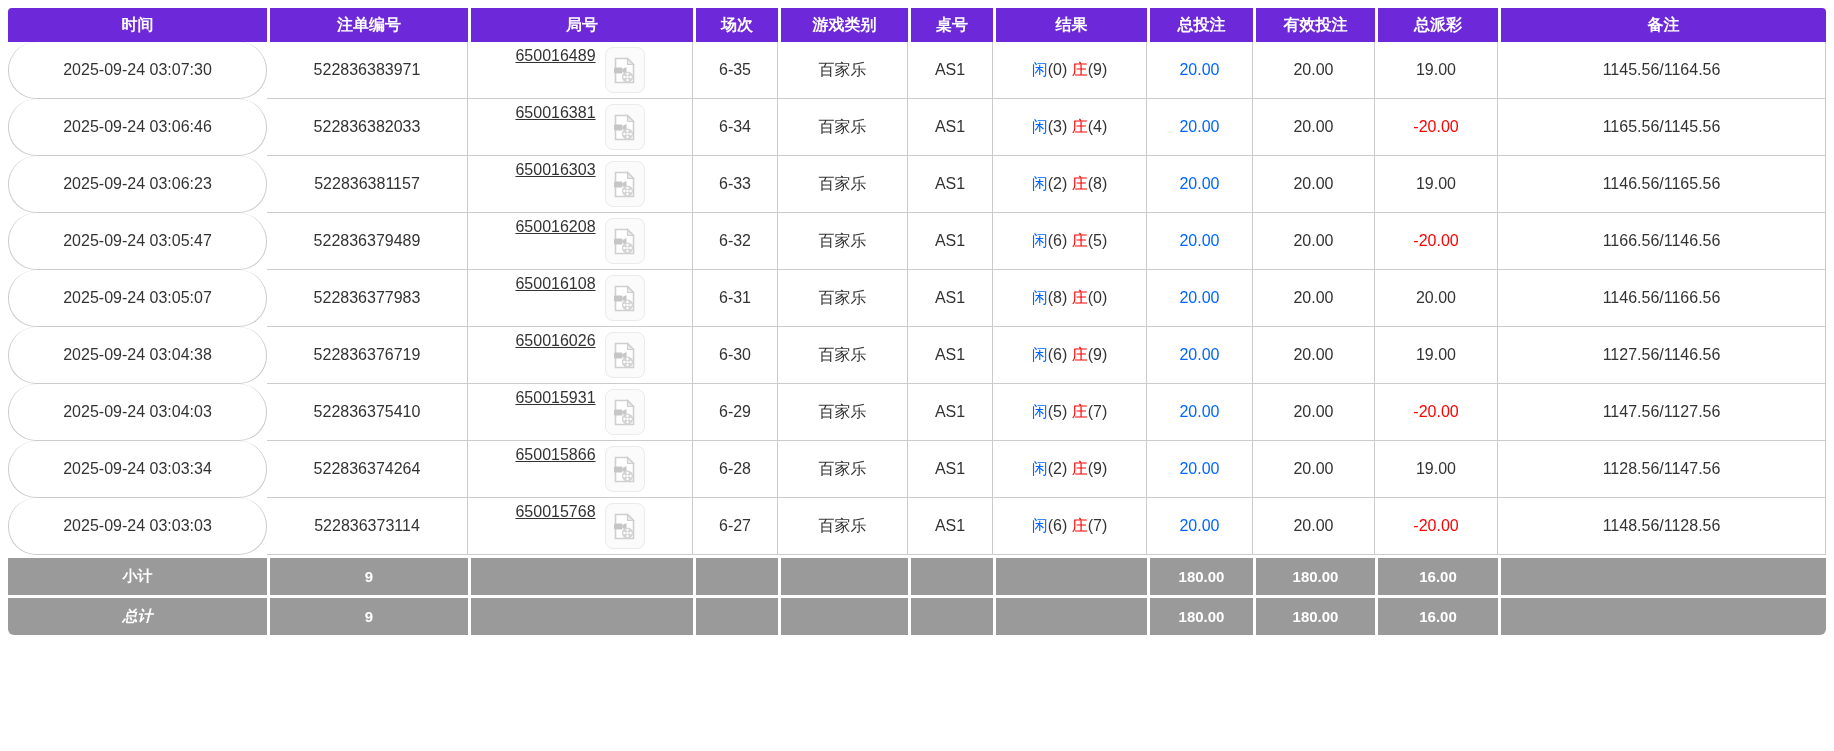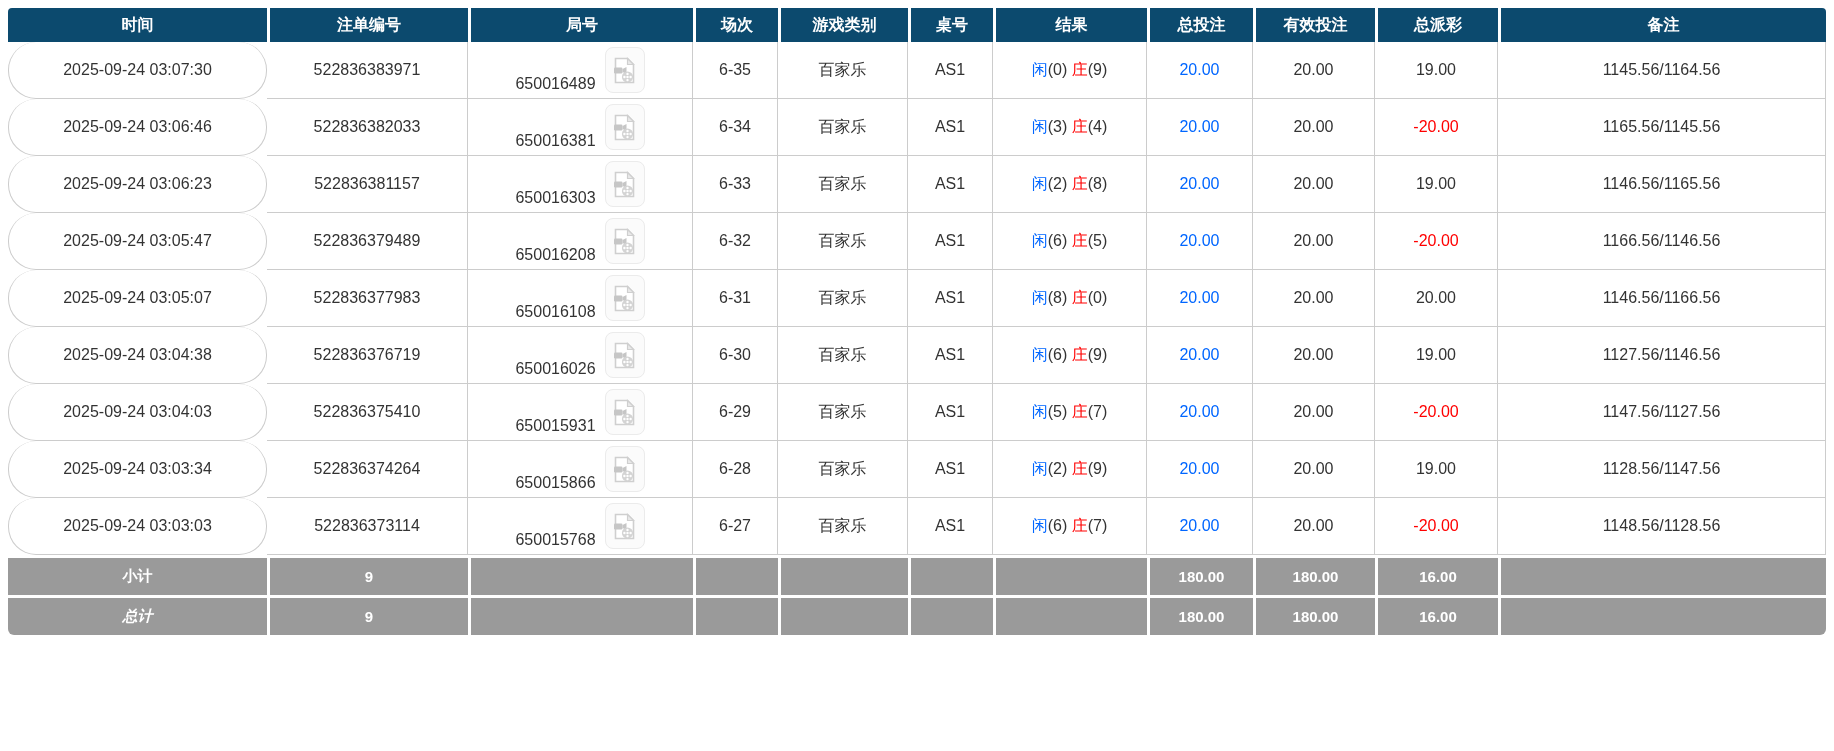--- a/index.html
+++ b/index.html
@@ -3,38 +3,38 @@
 <meta charset="utf-8">
 <style>
   * { box-sizing: border-box; }
   html, body { margin: 0; padding: 0; background: #fff; }
   body { font-family: "Liberation Sans", "DejaVu Sans", sans-serif; width: 1834px; height: 751px; overflow: hidden; }
   .wrap { padding: 8px; }
   table { border-collapse: separate; border-spacing: 0; table-layout: fixed; width: 1818px; font-size: 16px; color: #333; }
 
   
   thead th {
-    background: #0c4a6e; color: #fff; font-weight: bold; font-size: 16px;
+    background: #6d28d9; color: #fff; font-weight: bold; font-size: 16px;
     height: 34px; text-align: center; vertical-align: middle; padding: 0;
     border-left: 3px solid #fff;
   }
   thead th:first-child { border-left: none; border-top-left-radius: 4px; }
   thead th:last-child { border-top-right-radius: 4px; margin-left: 38px; }
 
   
   tbody td {
     background: #fff; height: 57px; text-align: center; vertical-align: middle;
     border-bottom: 1px solid #ccc; border-right: 1px solid #ccc; padding: 0 4px;
   }
   tbody tr td:first-child { border-left: 1px solid #ccc; border-radius: 28px; }
 
   .blue { color: #0066ff; }
   .red  { color: #ff0000; }
 
-  .game-no-wrap { display: inline-flex; align-items: flex-end; gap: 9px; }
+  .game-no-wrap { display: inline-flex; align-items: flex-start; gap: 9px; text-decoration: underline; }
   .video-btn {
     display: inline-flex; align-items: center; justify-content: center;
     width: 40px; height: 46px; background: #fbfbfb;
     border: 1px solid #ebebeb; border-radius: 8px; cursor: pointer; padding: 0;
   }
 
   
   tfoot td {
     background: #9a9a9a; color: #fff; font-weight: bold; font-size: 15px;
     height: 40px; text-align: center; vertical-align: middle;

